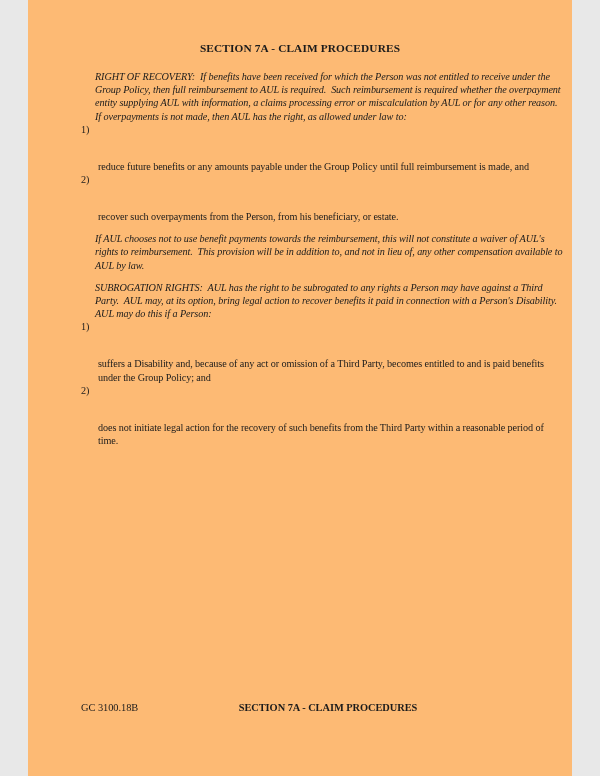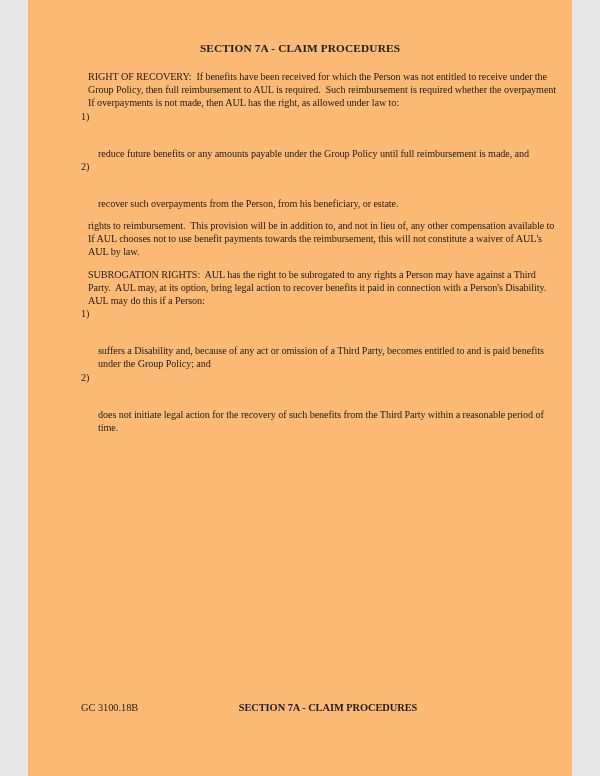--- a/index.html
+++ b/index.html
@@ -26,21 +26,21 @@
   }
   .content {
     position: absolute;
     top: 70px;
     left: 53px;
     width: 520px;
     font-size: 10.2px;
     line-height: 13.2px;
     letter-spacing: -0.1px;
   }
-  .para { margin: 0 0 9px 7px; }
+  .para { margin: 0 0 9px 14px; font-style: italic; }
   .para.tight { margin-bottom: 0; }
   .line { white-space: pre; }
   .list { margin: 0 0 9px 0; }
   .list.last { margin-bottom: 0; }
   .list-item { display: flex; }
   .list-marker { flex: 0 0 17px; width: 17px; white-space: pre; }
   .item-lines { flex: 1 1 auto; min-width: 0; margin-top: 37px; }
   .footer {
     position: absolute;
     top: 702px;
@@ -73,40 +73,41 @@
 
 <div class="page">
 
   <div class="doc-title">SECTION 7A - CLAIM PROCEDURES</div>
 
   <div class="content">
 
     <div class="para tight">
       <div class="line">RIGHT OF RECOVERY:  If benefits have been received for which the Person was not entitled to receive under the</div>
       <div class="line">Group Policy, then full reimbursement to AUL is required.  Such reimbursement is required whether the overpayment</div>
+      <div class="line">entity supplying AUL with information, a claims processing error or miscalculation by AUL or for any other reason.</div>
       <div class="line">If overpayments is not made, then AUL has the right, as allowed under law to:</div>
     </div>
     <div class="list">
       <div class="list-item">
         <div class="list-marker">1)</div>
         <div class="item-lines">
           <div class="line">reduce future benefits or any amounts payable under the Group Policy until full reimbursement is made, and</div>
         </div>
       </div>
       <div class="list-item">
         <div class="list-marker">2)</div>
         <div class="item-lines">
           <div class="line">recover such overpayments from the Person, from his beneficiary, or estate.</div>
         </div>
       </div>
     </div>
 
     <div class="para">
+      <div class="line">If AUL chooses not to use benefit payments towards the reimbursement, this will not constitute a waiver of AUL's</div>
       <div class="line">rights to reimbursement.  This provision will be in addition to, and not in lieu of, any other compensation available to</div>
-      <div class="line">If AUL chooses not to use benefit payments towards the reimbursement, this will not constitute a waiver of AUL's</div>
       <div class="line">AUL by law.</div>
     </div>
 
     <div class="para tight">
       <div class="line">SUBROGATION RIGHTS:  AUL has the right to be subrogated to any rights a Person may have against a Third</div>
       <div class="line">Party.  AUL may, at its option, bring legal action to recover benefits it paid in connection with a Person's Disability.</div>
       <div class="line">AUL may do this if a Person:</div>
     </div>
     <div class="list last">
       <div class="list-item">

